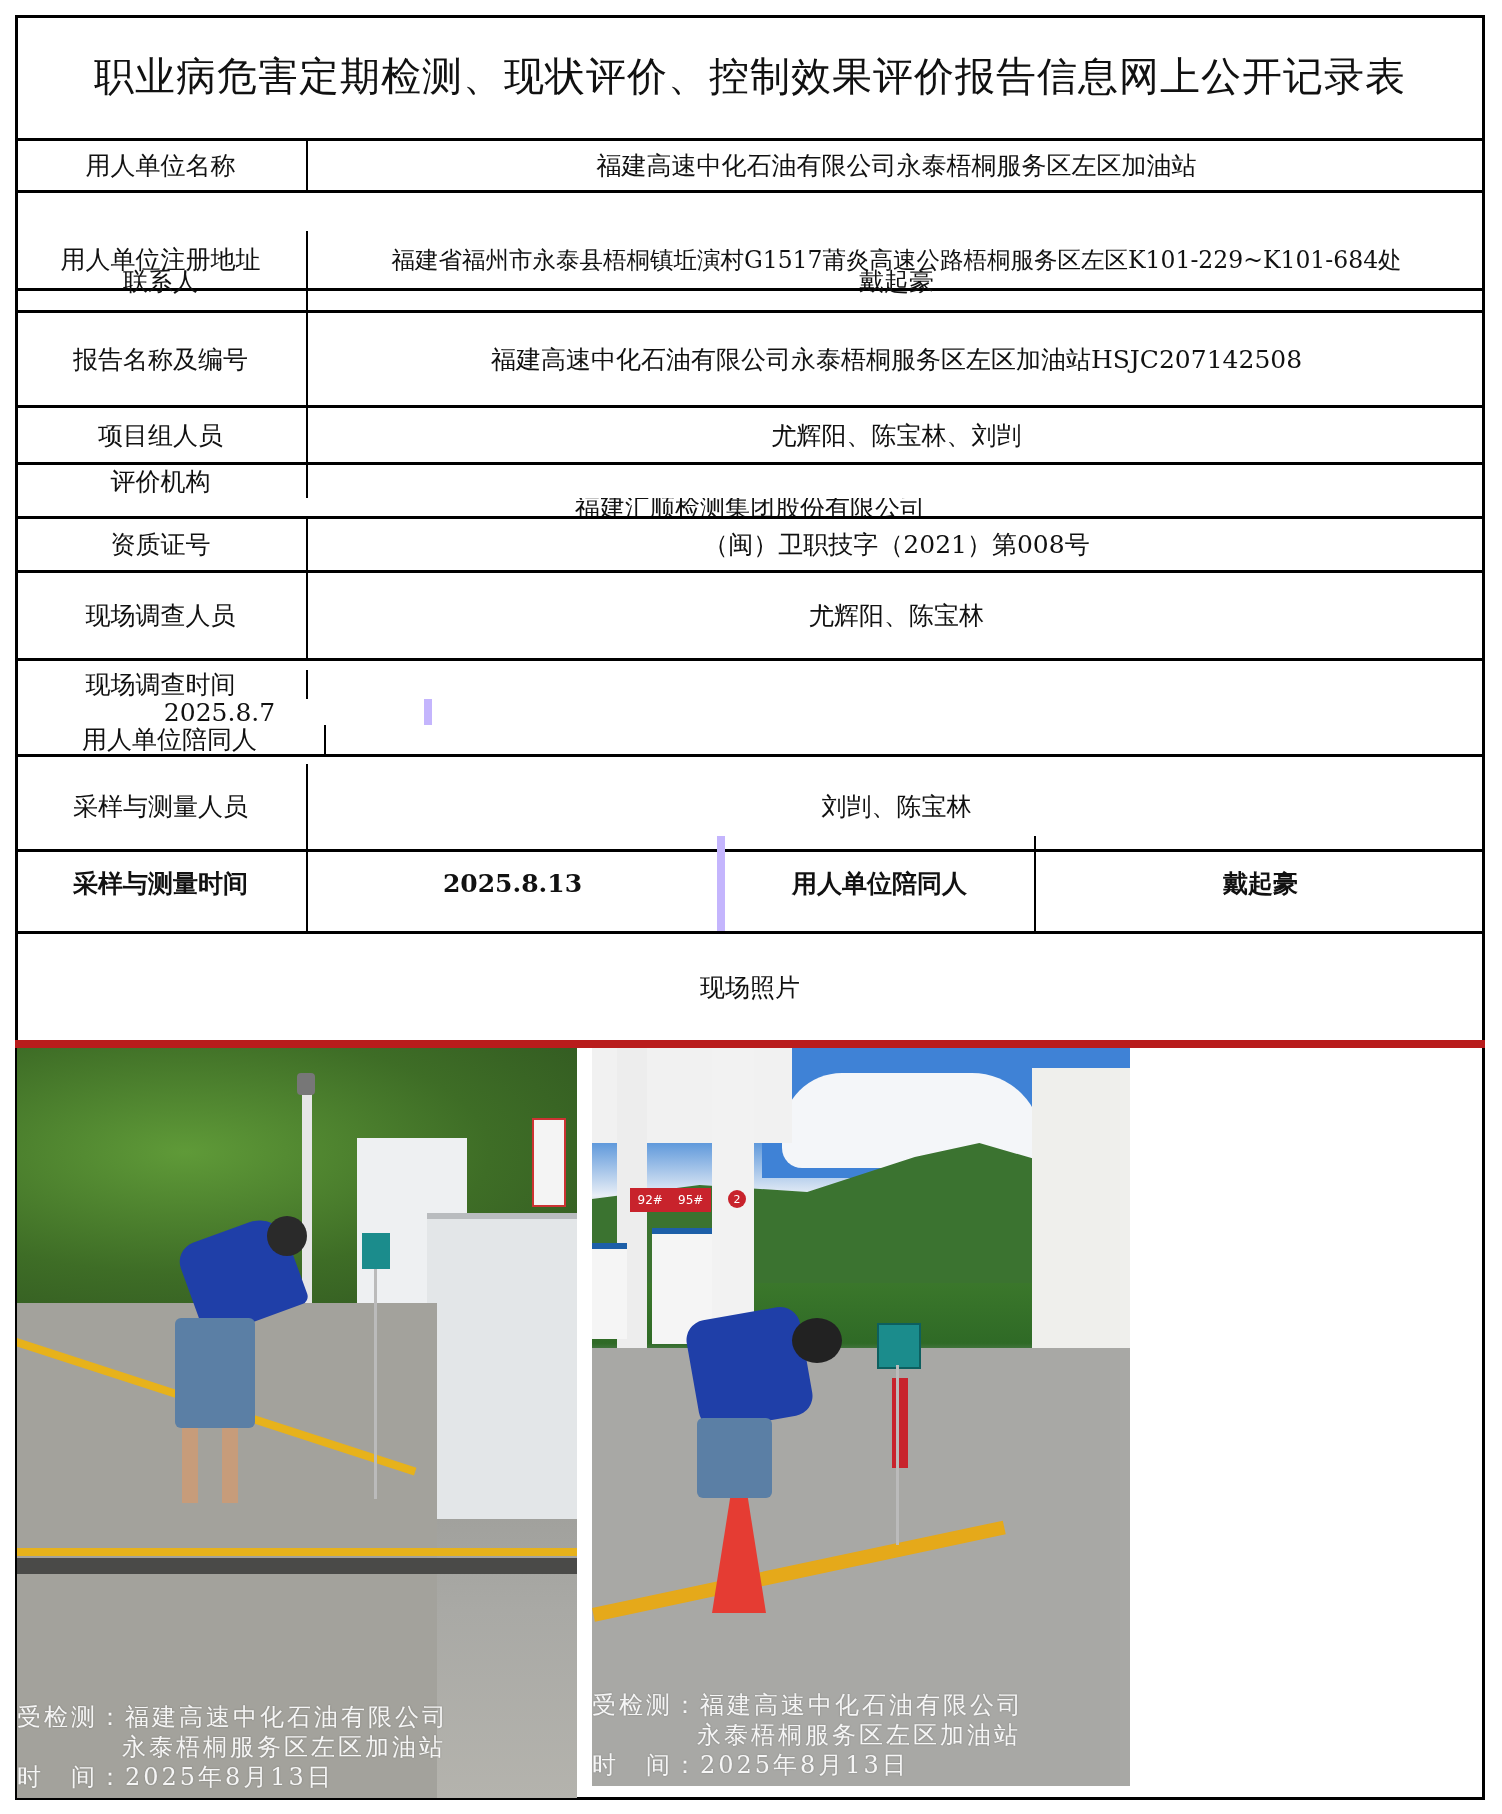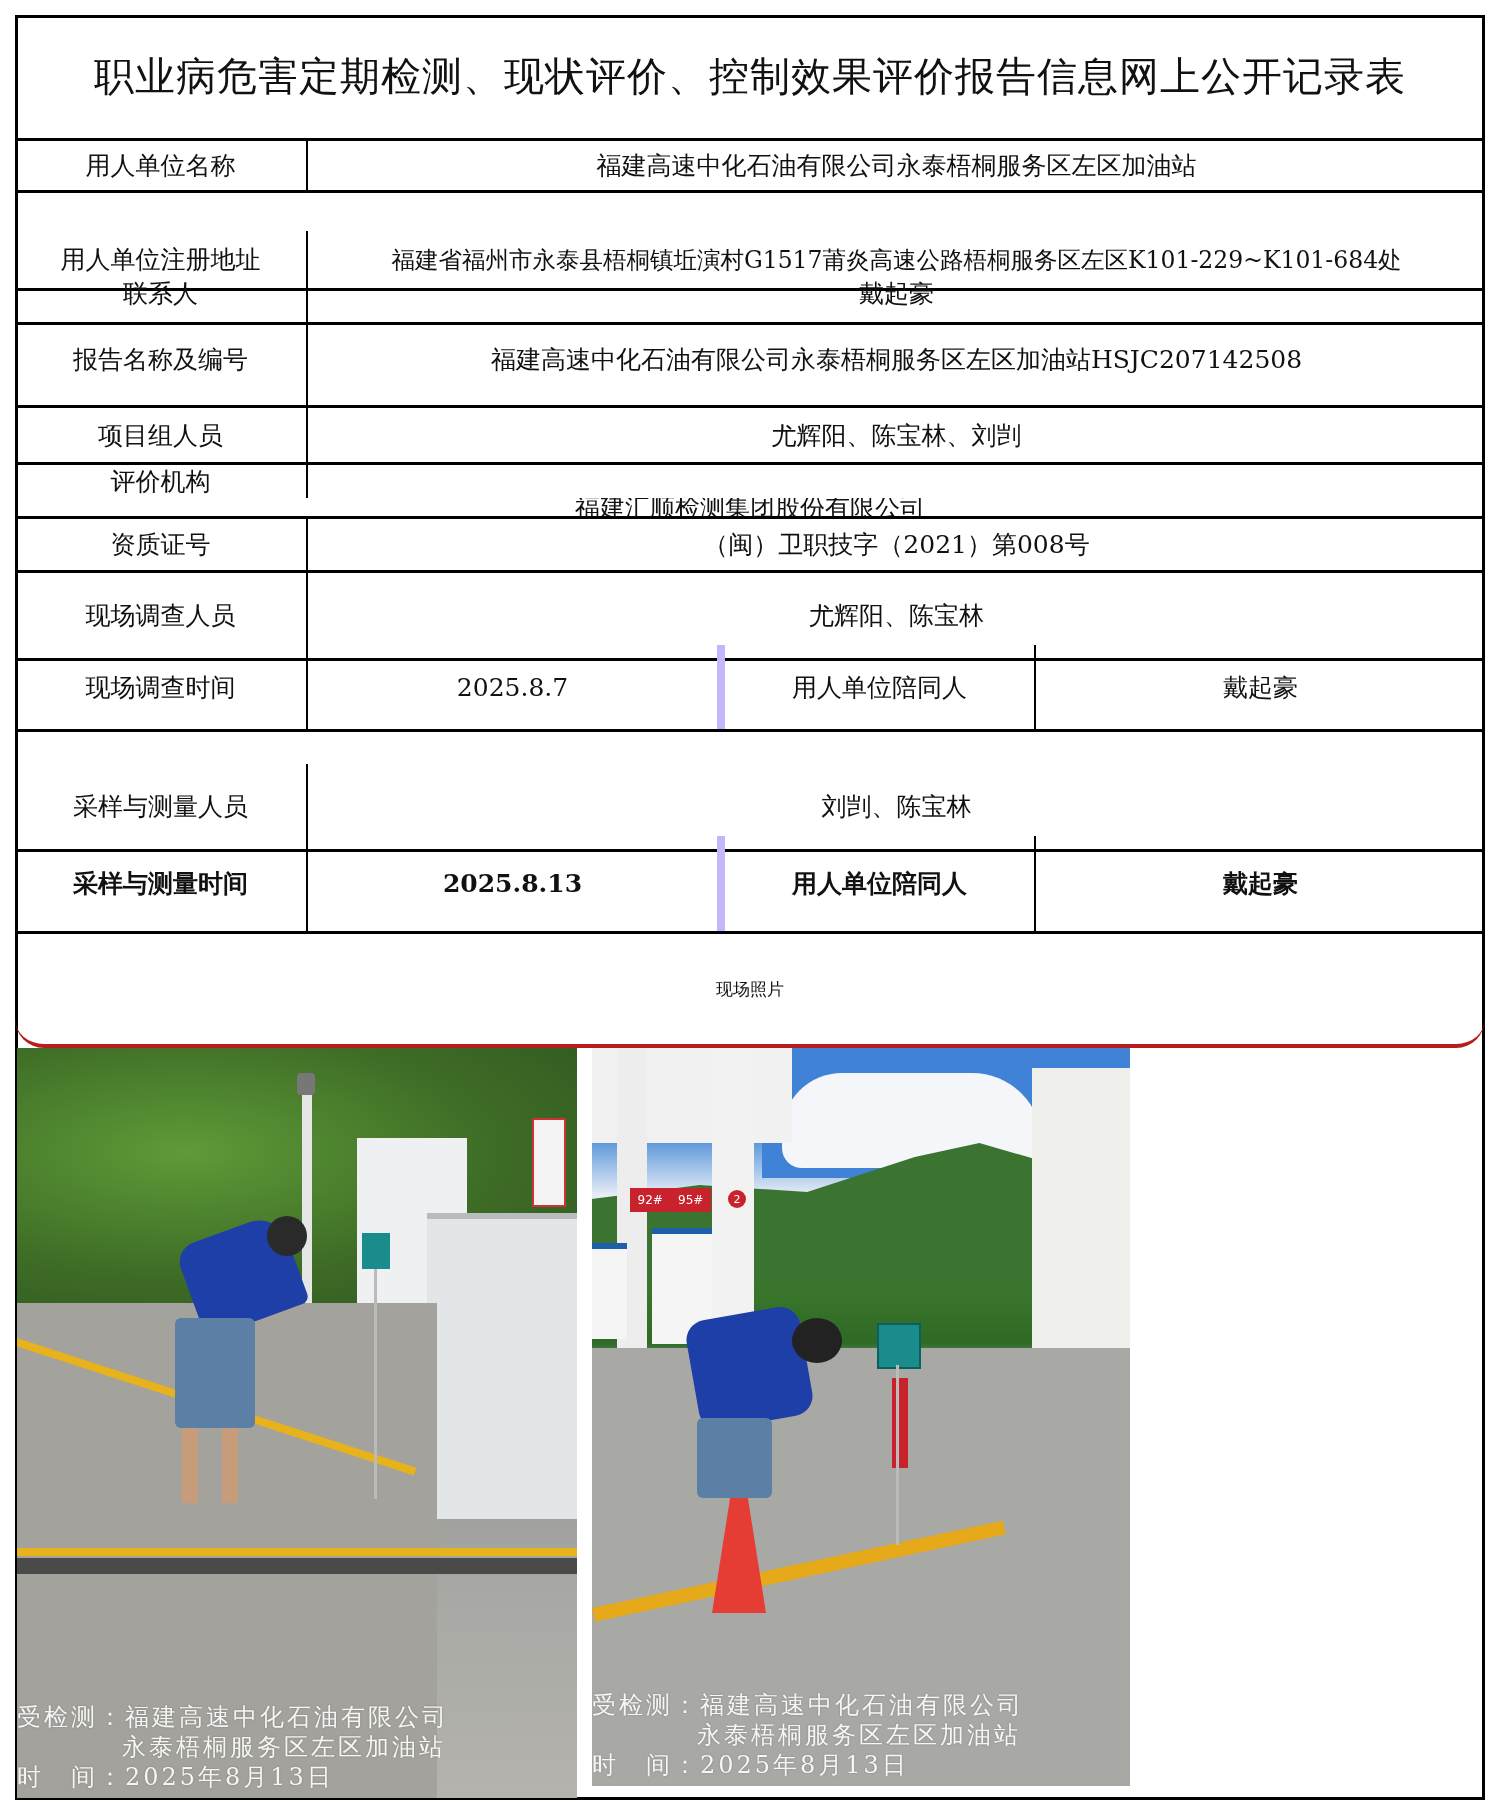--- a/index.html
+++ b/index.html
@@ -14,22 +14,22 @@
            border-bottom: 3px solid #000; }
     .cell { display: flex; align-items: center; justify-content: center; box-sizing: border-box;
             font-size: 25px; text-align: center; white-space: nowrap; overflow: hidden; }
     .c-label { width: 293px; border-right: 2px solid #000; }
     .c-value { flex: 1; }
     .c-v2 { width: 417px; border-right: 8px solid #c4b5fd; }
     .c-l2 { width: 311px; border-right: 2px solid #000; }
     .c-v4 { flex: 1; }
     .addr { font-size: 23.5px; letter-spacing: 0; }
     .photos-head { position: absolute; left: 15px; top: 934px; width: 1470px; height: 114px;
-                   display: flex; align-items: center; justify-content: center; font-size: 17px;
-                   border-bottom: 4px solid #b91c1c; box-sizing: border-box; border-radius: 29px; }
+                   display: flex; align-items: center; justify-content: center; font-size: 25px;
+                   border-bottom: 8px solid #b91c1c; box-sizing: border-box; }
     .photo { position: absolute; overflow: hidden; }
     .photo1 { left: 17px; top: 1048px; width: 560px; height: 750px;
       background:
         linear-gradient(180deg, rgba(0,0,0,0) 0%, rgba(0,0,0,0) 100%),
         linear-gradient(180deg, #3f6a2a 0%, #5b8a33 18%, #4a7a2c 30%, #6a8f3c 40%, #8d9a8a 42%, #9c9c98 55%, #a9a9a5 75%, #b4b3ad 100%); }
     .photo2 { left: 592px; top: 1048px; width: 538px; height: 738px;
       background:
         linear-gradient(180deg, #e9ecef 0%, #cfe0f3 6%, #4f8fd8 12%, #e8eef6 20%, #3d7a2c 30%, #2f6a26 40%, #9aa3a9 44%, #a6a6a6 60%, #b1b1ad 80%, #a8a8a4 100%); }
     .scene { position: absolute; }
     .watermark { position: absolute; left: 0; bottom: 6px; color: rgba(255,255,255,0.92);
@@ -47,21 +47,21 @@
 <div class="row" style="top:141px;height:52px;">
   <div class="cell c-label">用人单位名称</div>
   <div class="cell c-value">福建高速中化石油有限公司永泰梧桐服务区左区加油站</div>
 </div>
 
 <div class="row" style="top:193px;height:60px;margin-top:38px;">
   <div class="cell c-label">用人单位注册地址</div>
   <div class="cell c-value addr">福建省福州市永泰县梧桐镇坵演村G1517莆炎高速公路梧桐服务区左区K101-229~K101-684处</div>
 </div>
 
-<div class="row" style="top:265px;height:60px;">
+<div class="row" style="top:253px;height:60px;">
   <div class="cell c-label">联系人</div>
   <div class="cell c-value">戴起豪</div>
 </div>
 
 <div class="row" style="top:313px;height:95px;">
   <div class="cell c-label">报告名称及编号</div>
   <div class="cell c-value">福建高速中化石油有限公司永泰梧桐服务区左区加油站HSJC207142508</div>
 </div>
 
 <div class="row" style="top:408px;height:57px;">
@@ -77,21 +77,21 @@
 <div class="row" style="top:519px;height:54px;">
   <div class="cell c-label">资质证号</div>
   <div class="cell c-value">（闽）卫职技字（2021）第008号</div>
 </div>
 
 <div class="row" style="top:573px;height:88px;">
   <div class="cell c-label">现场调查人员</div>
   <div class="cell c-value">尤辉阳、陈宝林</div>
 </div>
 
-<div class="row" style="top:645px;height:87px;">
+<div class="row" style="top:670px;height:87px;flex-direction:column;">
   <div class="cell c-label">现场调查时间</div>
   <div class="cell c-v2">2025.8.7</div>
   <div class="cell c-l2">用人单位陪同人</div>
   <div class="cell c-v4">戴起豪</div>
 </div>
 
 <div class="row" style="top:764px;height:88px;">
   <div class="cell c-label">采样与测量人员</div>
   <div class="cell c-value">刘剀、陈宝林</div>
 </div>

